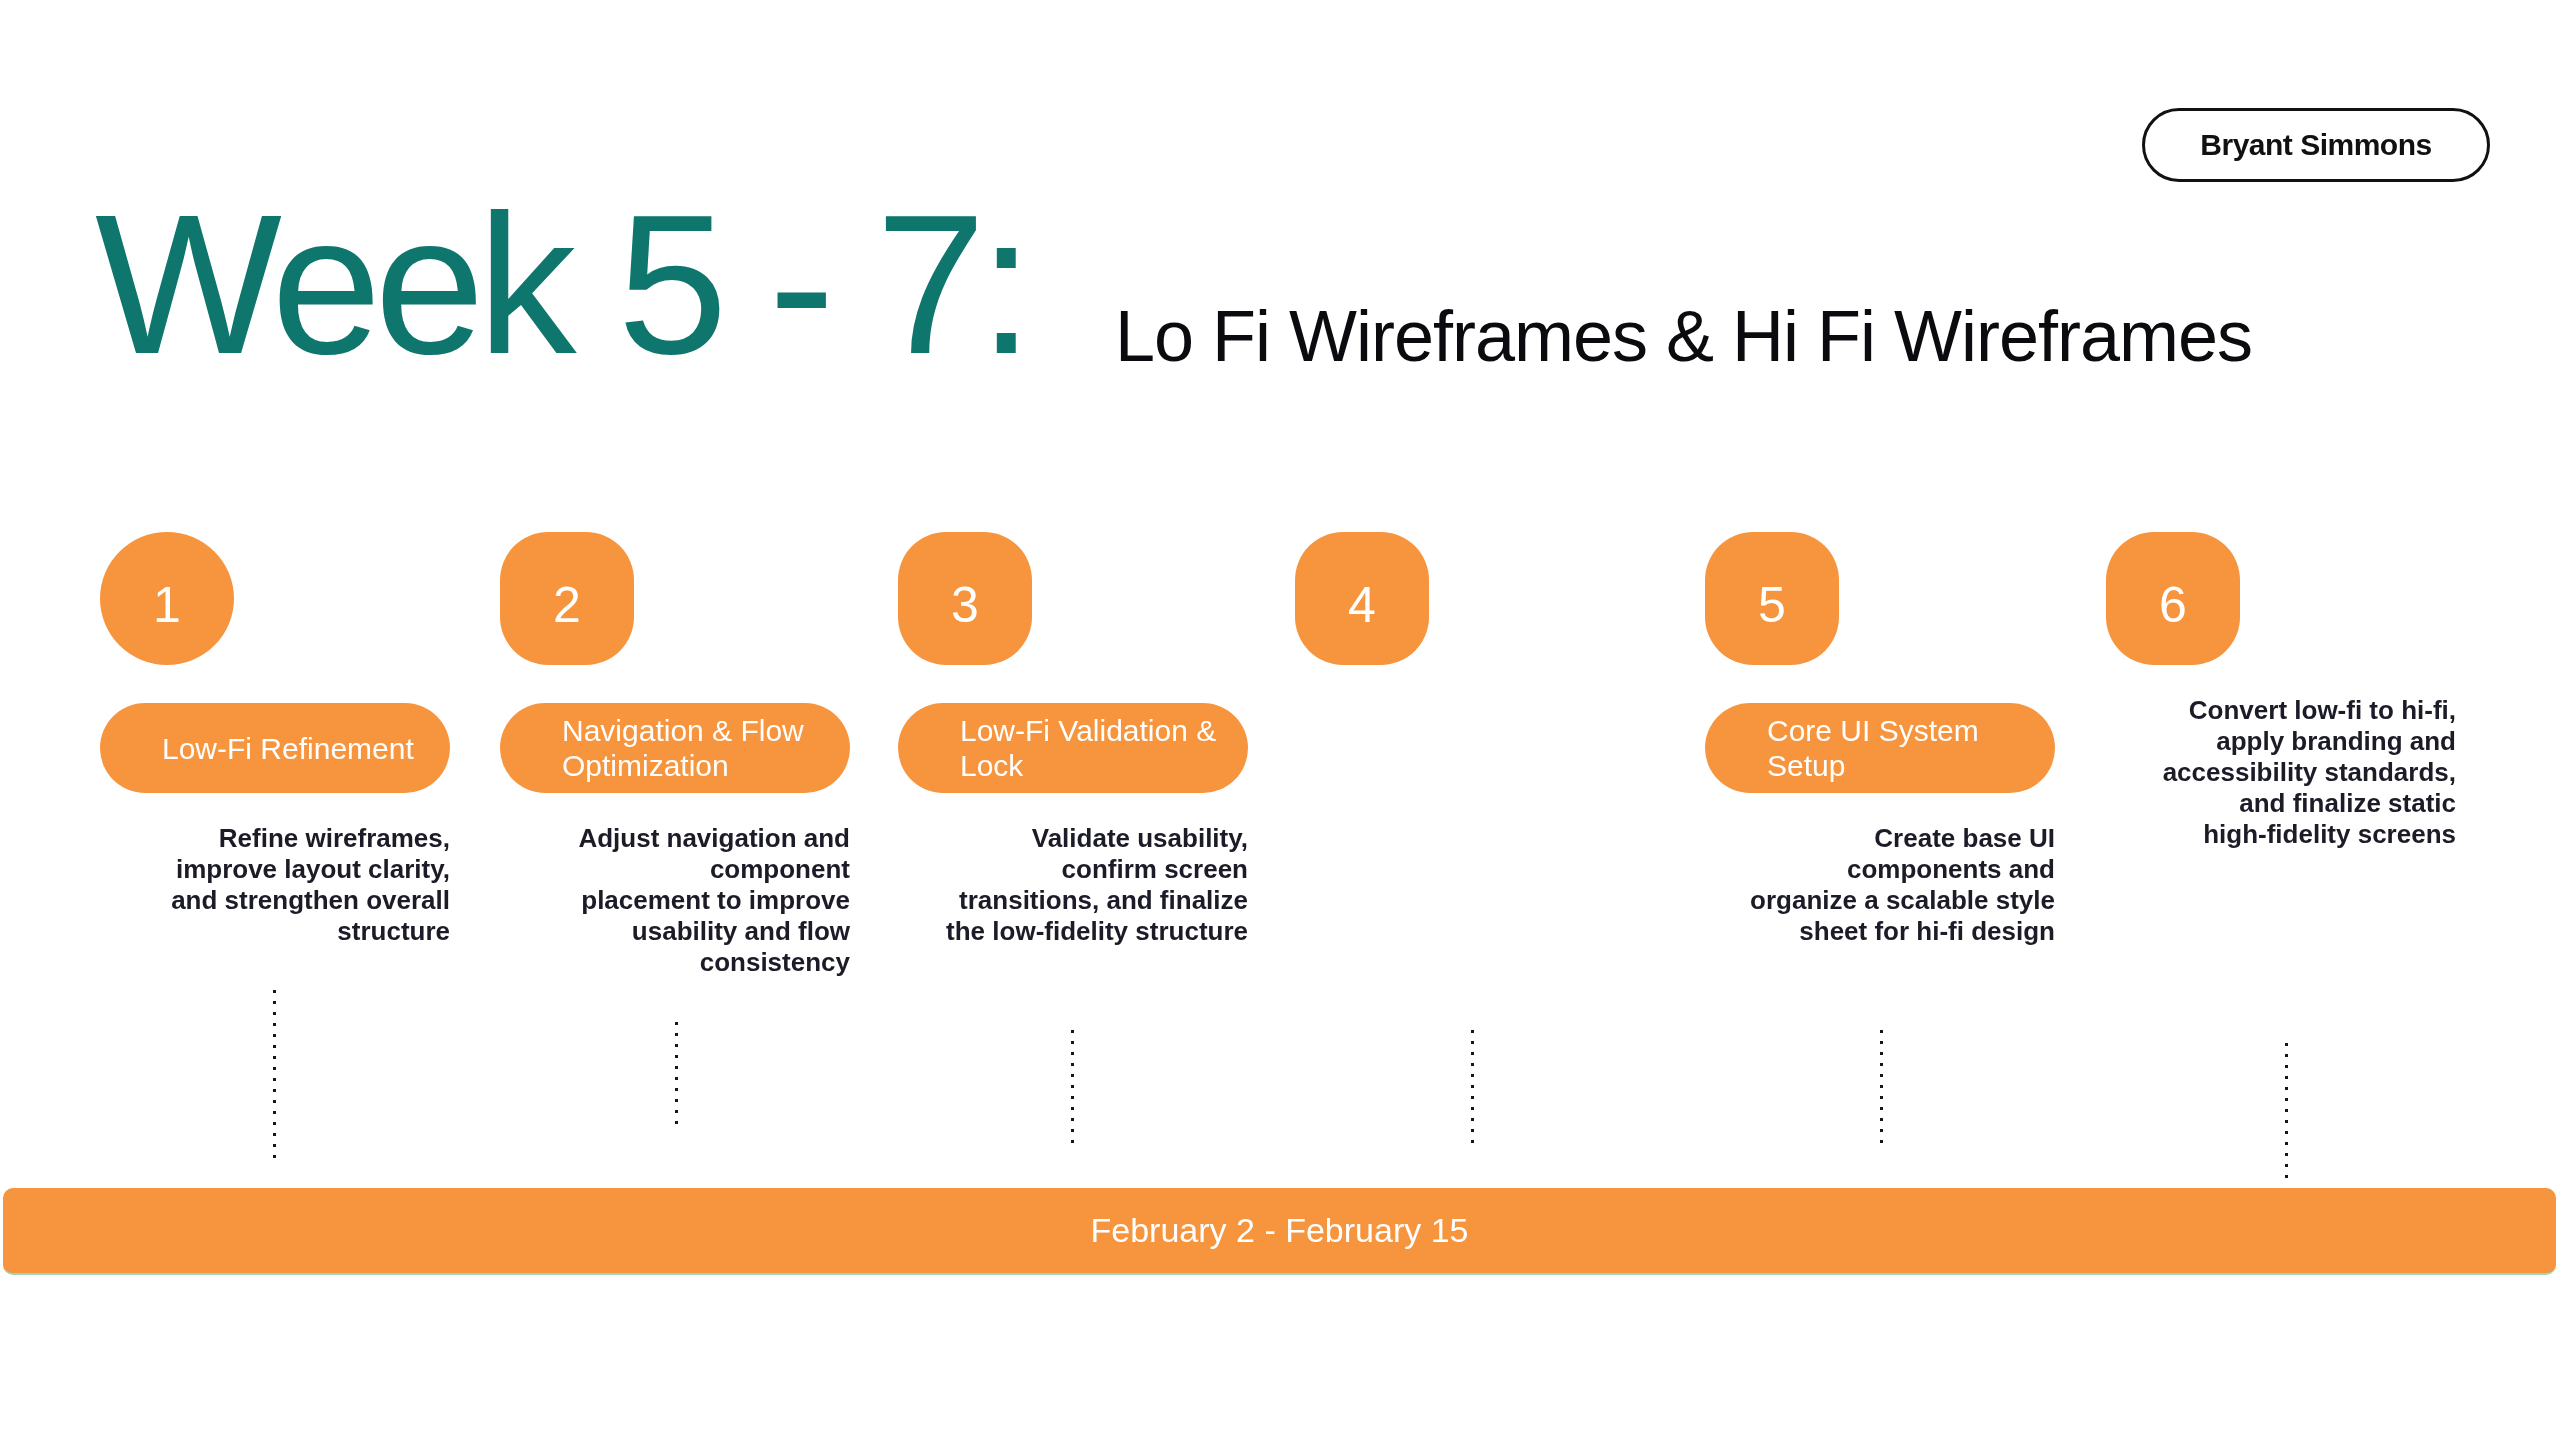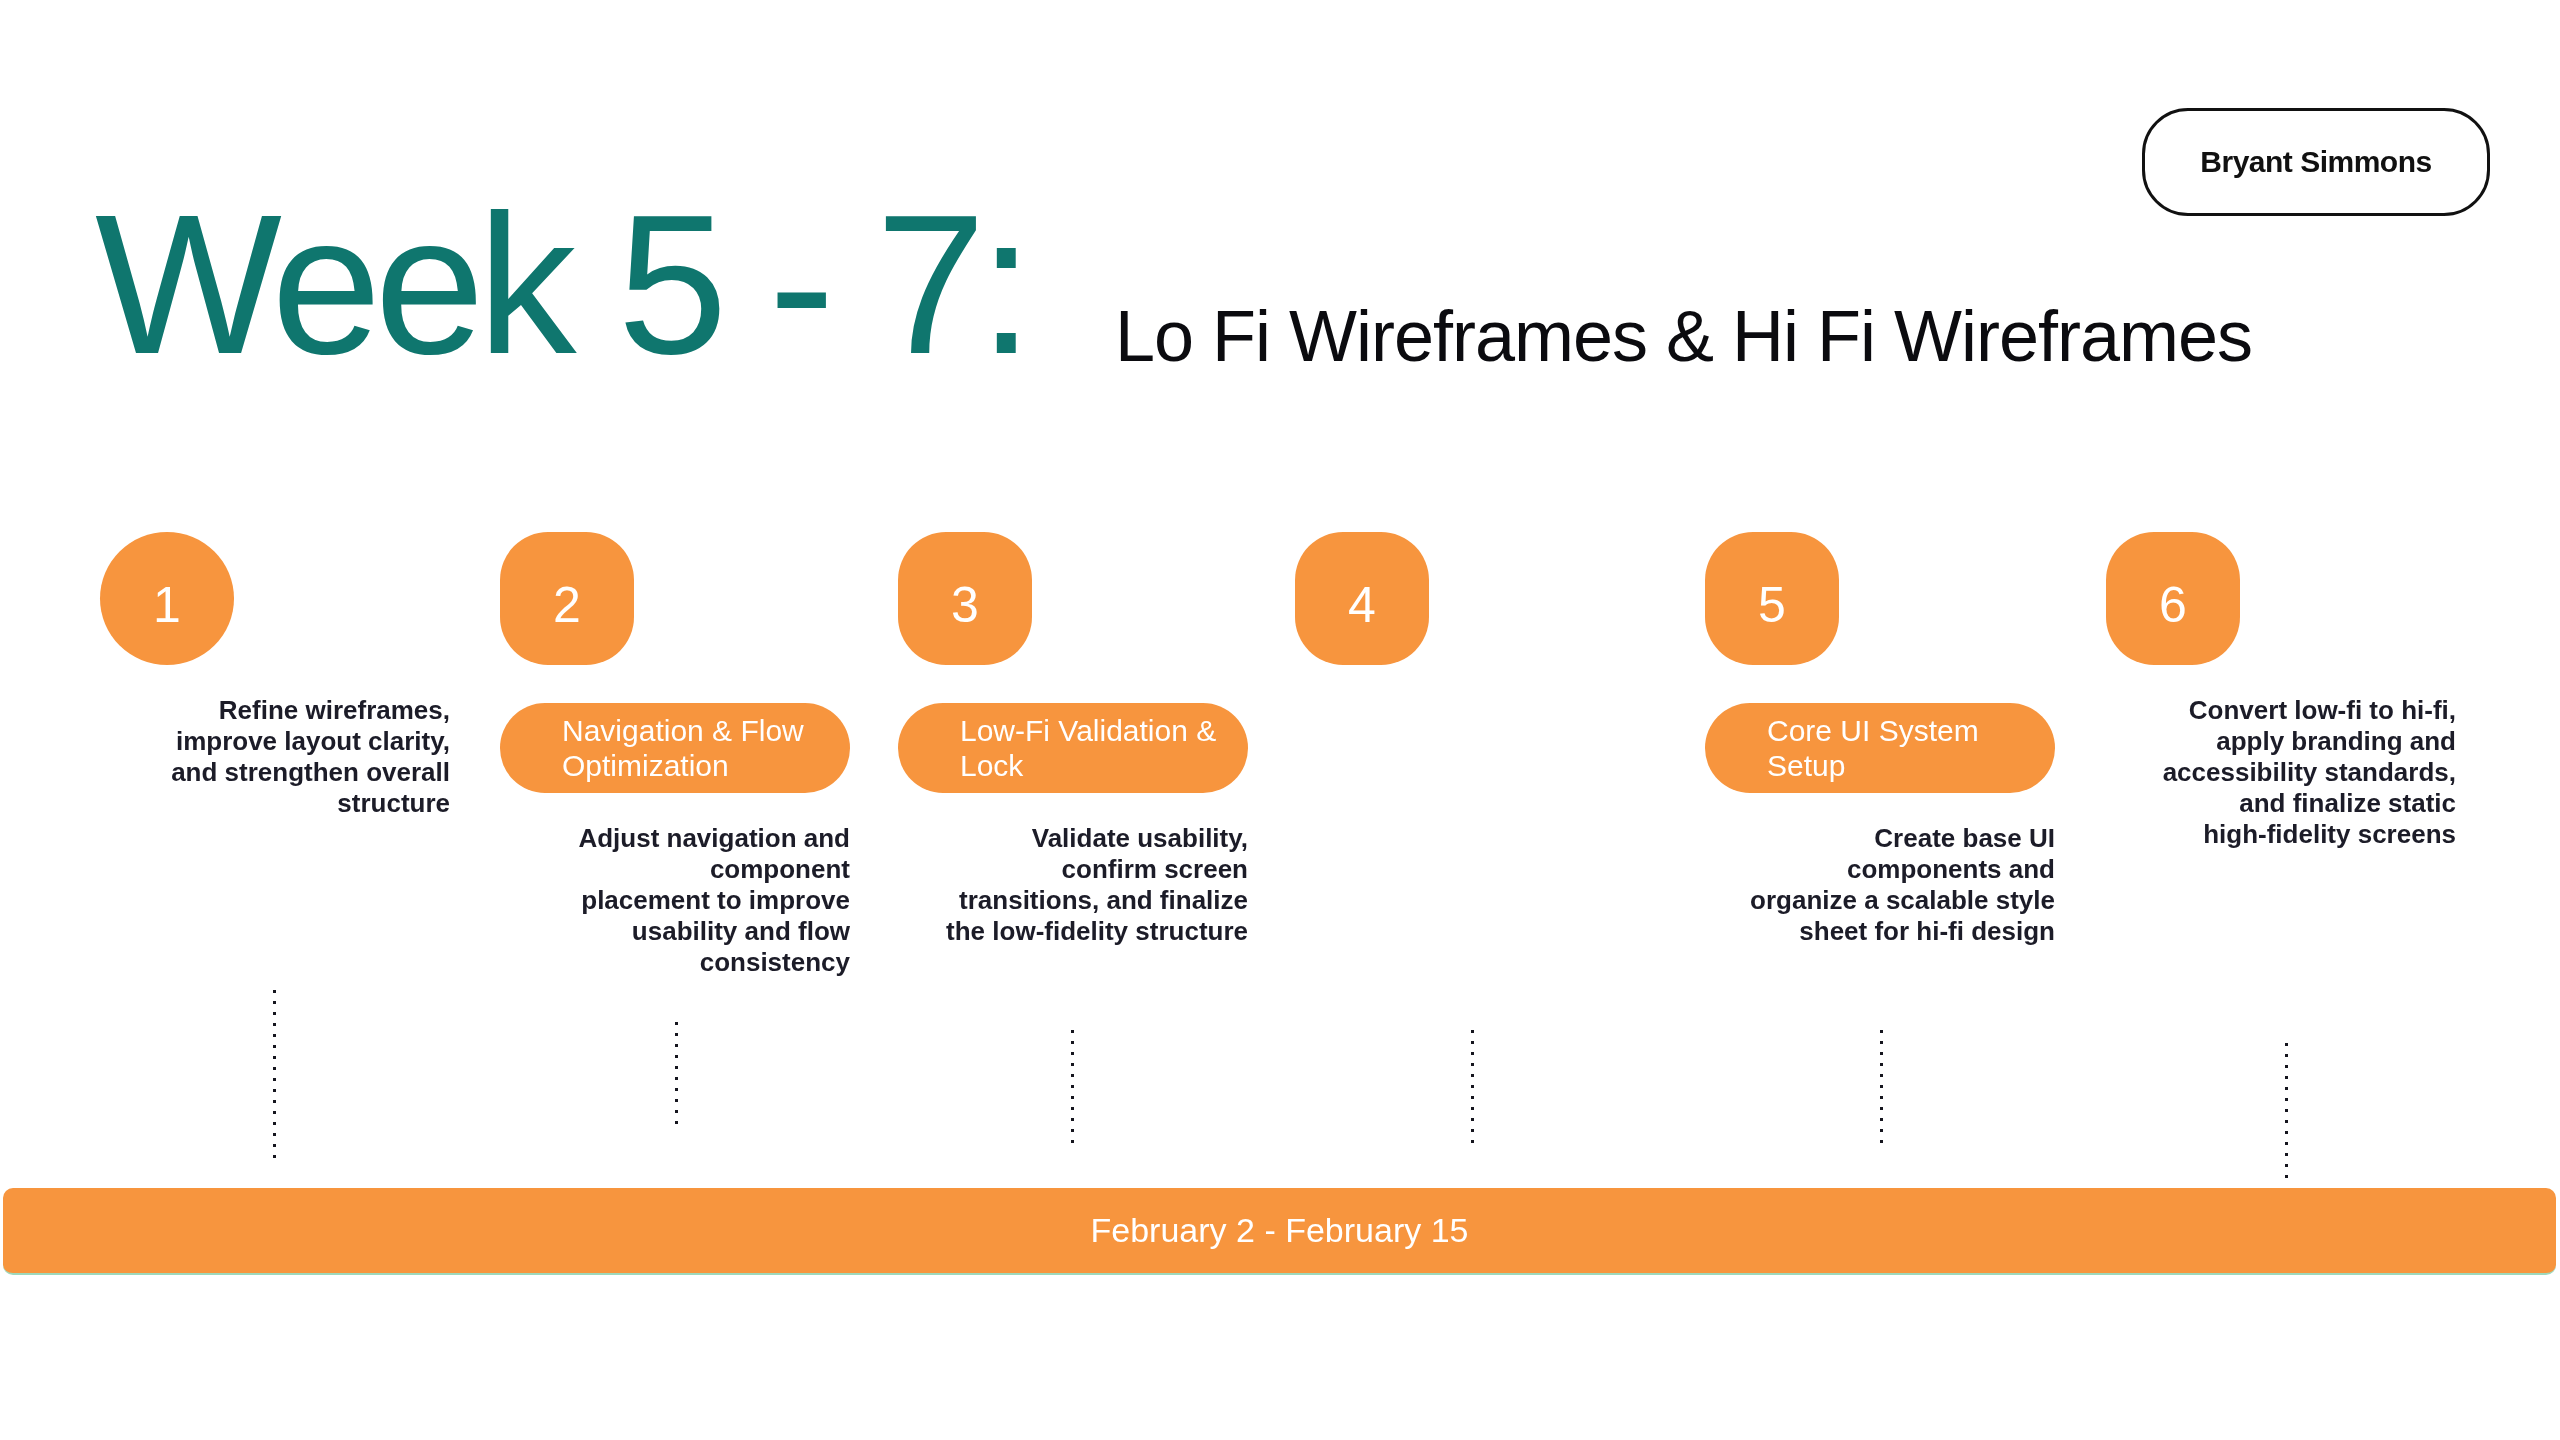--- a/index.html
+++ b/index.html
@@ -9,21 +9,21 @@
     background: #ffffff;
     font-family: "Liberation Sans", sans-serif;
     color: #1c1c28;
     overflow: hidden;
   }
 
   
   .name-pill {
     position: absolute;
     left: 2142px; top: 108px;
-    width: 348px; height: 108px;
+    width: 348px; height: 74px;
     border: 3px solid #111111;
     border-radius: 46px;
     background: #ffffff;
     display: flex; align-items: center; justify-content: center;
     font-size: 30px; font-weight: 700; letter-spacing: -0.5px;
     color: #111111;
     cursor: pointer;
   }
 
   .title-block { position: absolute; left: 95px; top: 0; }
@@ -130,20 +130,23 @@
 
 <div class="title-block">
   <h1 class="main-title">Week 5 - 7:</h1>
   <h2 class="sub-title">Lo Fi Wireframes &amp; Hi Fi Wireframes</h2>
 </div>
 
 <div class="col c1">
   <div class="badge">
       <span>1</span>
     </div>
+  <div class="stage-pill">
+      <span class="label">Low-Fi Refinement</span>
+    </div>
   <div class="desc">Refine wireframes,
 improve layout clarity,
 and strengthen overall
 structure</div>
 </div>
 
 <div class="col c2">
   <div class="badge">
       <span>2</span>
     </div>

